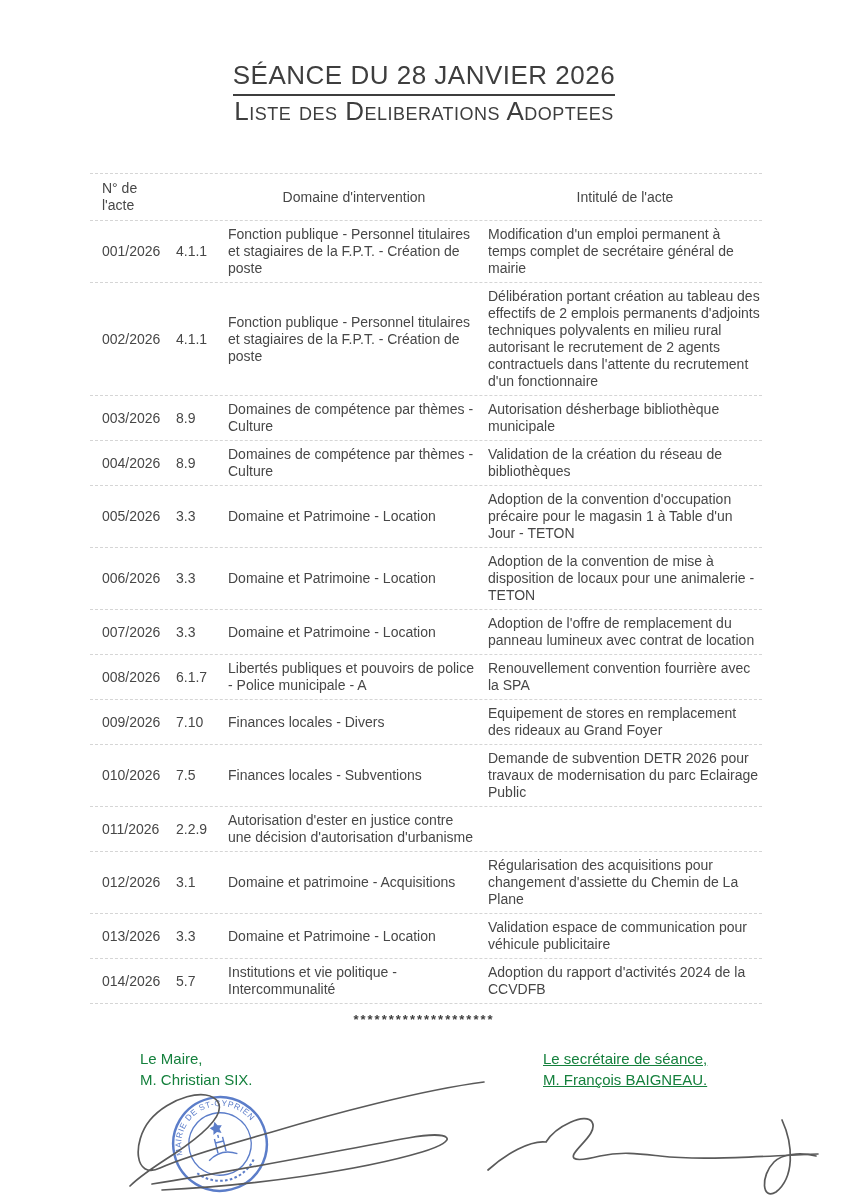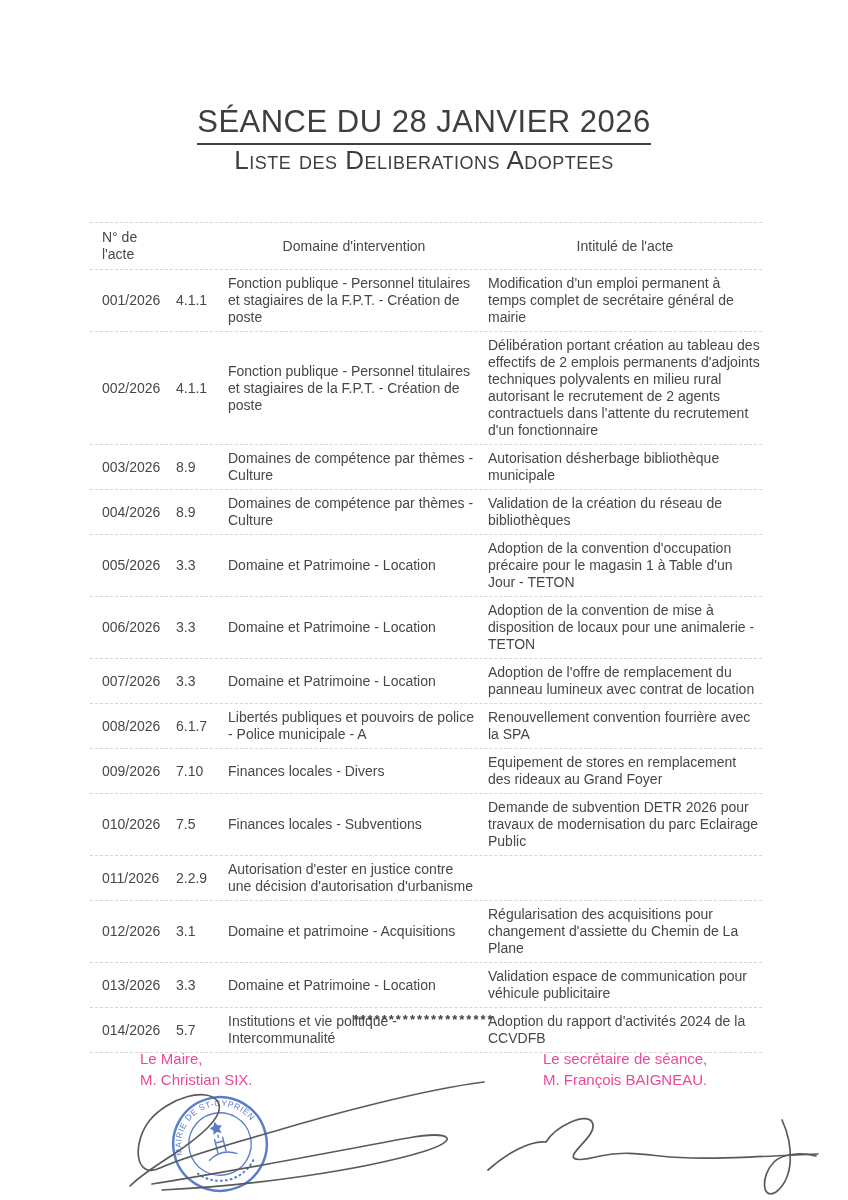--- a/index.html
+++ b/index.html
@@ -4,22 +4,22 @@
 <style>
   html,body{margin:0;padding:0;background:#9a9a9a;}
   .page{
     width:848px;height:1200px;margin:0 auto;position:relative;
     background:#ffffff;overflow:hidden;
     font-family:"Liberation Sans",sans-serif;color:#474747;
   }
   
   .title-block{text-align:center;padding-top:60px;}
   .doc-title{
-    display:inline-block;font-size:31px;font-weight:400;letter-spacing:.5px;
-    color:#3e3e3e;border-bottom:2px solid #3e3e3e;padding-bottom:3px;margin-top:44px;
+    display:inline-block;font-size:26px;font-weight:400;letter-spacing:.5px;
+    color:#3e3e3e;border-bottom:2px solid #3e3e3e;padding-bottom:3px;
   }
   .doc-subtitle{
     font-size:26px;font-weight:400;letter-spacing:.5px;
     color:#3e3e3e;font-variant:small-caps;
   }
   
   .delib-table{margin:46px 86px 0 90px;font-size:14px;line-height:17px;}
   .trow{
     display:grid;grid-template-columns:78px 44px 252px 1fr;column-gap:8px;
     align-items:center;border-bottom:1px dashed #d5d5d5;padding:5px 0;
@@ -27,23 +27,23 @@
   .trow.head{border-top:1px dashed #d5d5d5;padding:6px 0;}
   .c-num{padding-left:12px;}
   .c-code{}
   .head .c-dom,.head .c-int{text-align:center;}
   
   .stars{
     position:absolute;left:0;top:1012px;width:100%;text-align:center;
     font-size:13px;font-weight:bold;letter-spacing:2px;color:#3e3e3e;
   }
   
-  .sig-label{position:absolute;font-size:15px;line-height:21px;color:#ec4899;}
+  .sig-label{position:absolute;font-size:15px;line-height:21px;color:#15803d;}
   .mayor-block{left:140px;top:1048px;}
-  .secretary-block{left:543px;top:1048px;}
+  .secretary-block{left:543px;top:1048px;text-decoration:underline;}
   .stamp{position:absolute;left:168px;top:1092px;width:104px;height:104px;transform:rotate(-14deg);opacity:.9;}
   .sig-mayor{position:absolute;left:122px;top:1072px;width:372px;height:122px;}
   .sig-secretary{position:absolute;left:482px;top:1106px;width:344px;height:94px;}
   svg{display:block;}
 </style>
 </head>
 <body>
 
 <div class="page">
 

